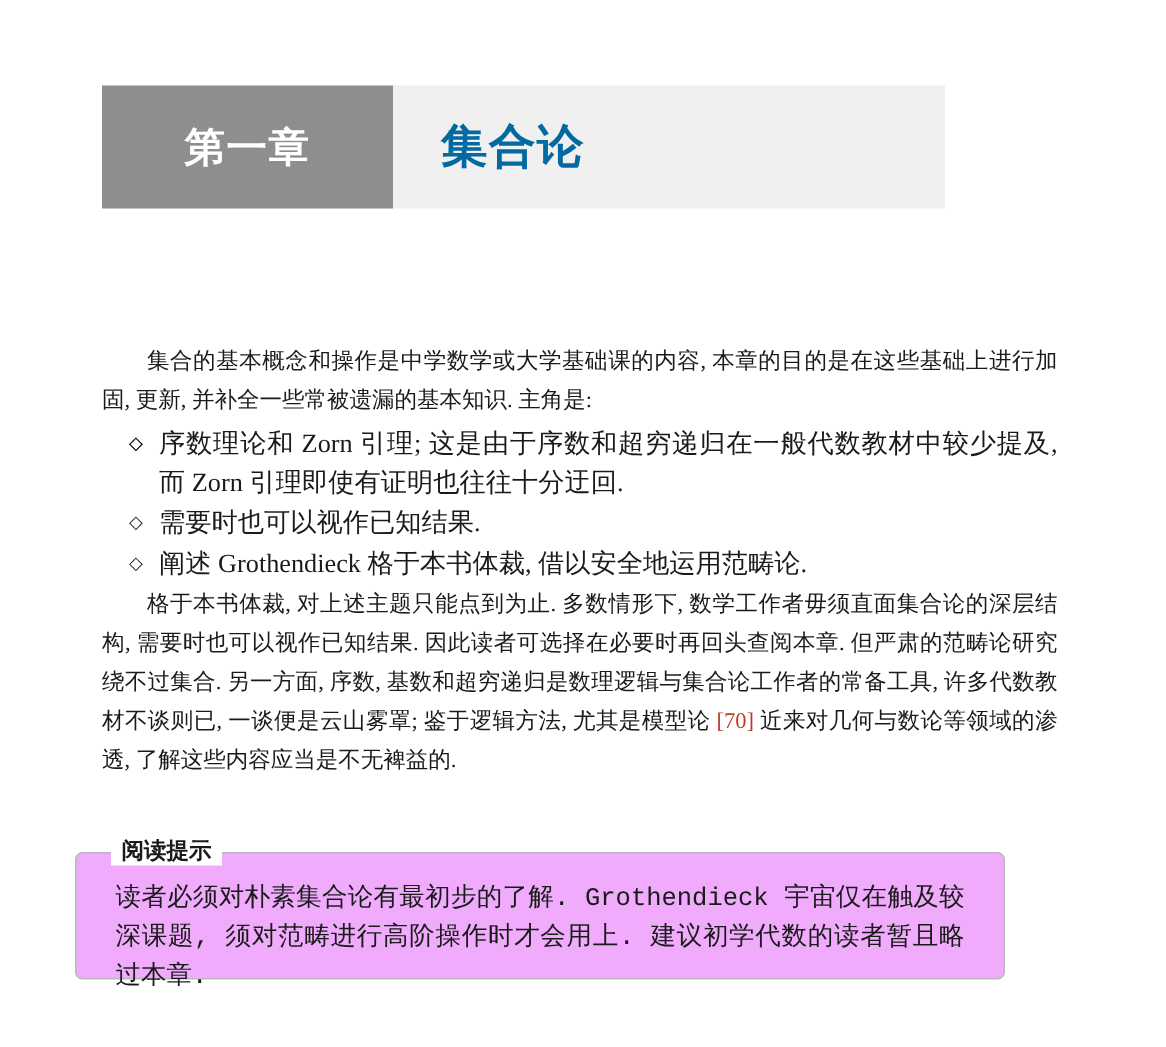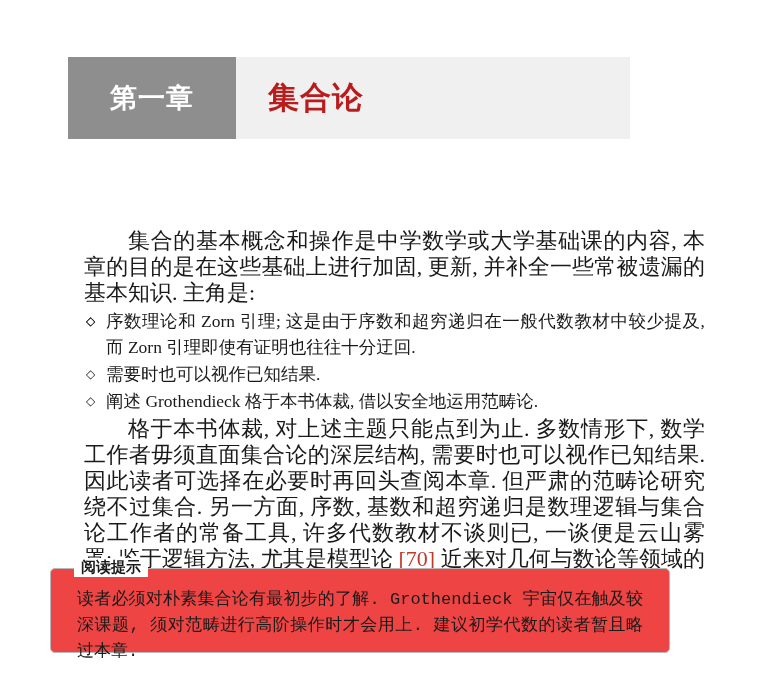--- a/index.html
+++ b/index.html
@@ -26,53 +26,53 @@
     position: absolute;
     left: 68px;
     top: 57px;
     width: 562px;
     height: 82px;
     background: #f0f0f0;
     display: flex;
     align-items: stretch;
   }
   .chapter-number {
-    width: 168px;
+    width: 194px;
     background: #8e8e8e;
     color: #ffffff;
     display: flex;
     align-items: center;
     justify-content: center;
     font-family: "DejaVu Sans", "Liberation Sans", sans-serif;
     font-weight: bold;
     font-size: 27px;
     letter-spacing: 1px;
   }
   .chapter-title {
     flex: 1;
     display: flex;
     align-items: center;
     padding-left: 32px;
     font-family: "DejaVu Sans", "Liberation Sans", sans-serif;
     font-weight: bold;
     font-size: 31px;
-    color: #b91c1c;
+    color: #0369a1;
     letter-spacing: 1px;
   }
 
   
   .body-col {
     position: absolute;
     left: 68px;
     top: 228px;
     width: 637px;
   }
   p.para {
-    margin: 0 0 0 16px;
-    font-size: 22px;
+    margin: 0 0 0 0;
+    font-size: 15px;
     line-height: 26px;
     text-align: justify;
     text-justify: inter-character;
   }
   p.para.indent {
     text-indent: 2em;
   }
 
   
   ul.diamond-list {
@@ -103,21 +103,21 @@
   
   .callout {
     position: absolute;
     left: 50px;
     top: 568px;
     width: 620px;
     height: 85px;
     border: 1px solid #b9b9b9;
     border-radius: 5px;
     box-sizing: border-box;
-    background: #ef4444;
+    background: #f0abfc;
   }
   .callout-title {
     position: absolute;
     left: 23px;
     top: -11px;
     background: #ffffff;
     padding: 0 7px;
     font-family: "DejaVu Sans", "Liberation Sans", sans-serif;
     font-weight: bold;
     font-size: 15px;

